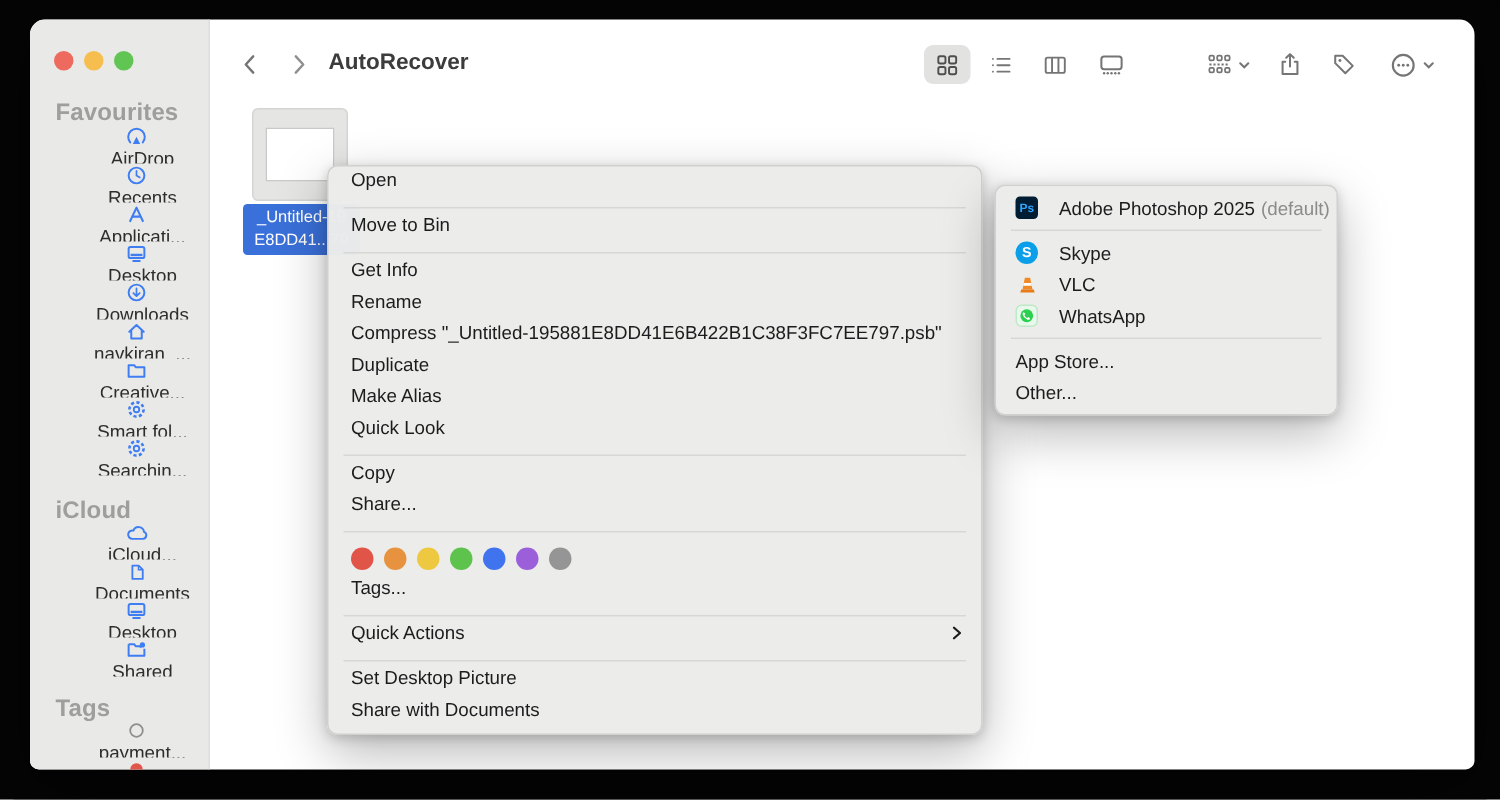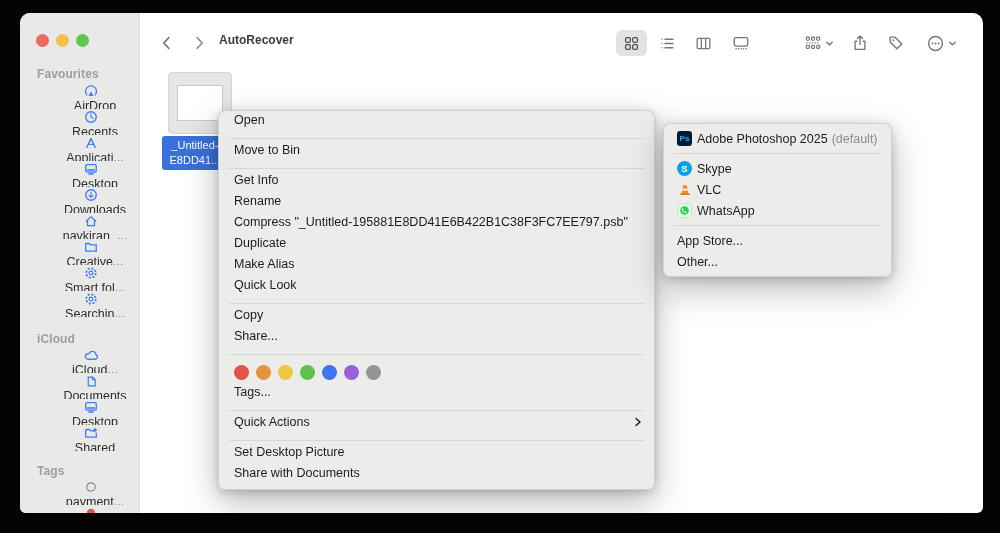--- a/index.html
+++ b/index.html
@@ -9,30 +9,30 @@
 
   .window { position:absolute; left:20px; top:13px; width:963px; height:500px;
     background:#ffffff; border-radius:10px 10px 6px 6px; overflow:hidden;
     box-shadow:0 10px 40px rgba(0,0,0,.6); }
 
   
   .sidebar { position:absolute; left:0; top:0; width:120px; height:100%;
     background:#e9e9e7; border-right:1px solid #dddddb; }
   .traffic { position:absolute; left:16px; top:21px; display:flex; gap:7px; }
   .traffic span { width:13px; height:13px; border-radius:50%; display:block; }
-  .side-header { position:absolute; left:17px; font-size:12px; font-weight:700; color:#9e9e9c; letter-spacing:.1px; }
+  .side-header { position:absolute; left:17px; font-size:16px; font-weight:700; color:#9e9e9c; letter-spacing:.1px; }
   .side-group { position:absolute; left:0; right:0; }
   .side-item { height:26px; display:flex; align-items:center; padding-left:23px; cursor:default;flex-direction:column; }
   .side-item .ic { width:16px; height:16px; display:flex; align-items:center; justify-content:center; flex:0 0 16px; }
   .side-item .lbl { margin-left:8px; font-size:12.5px; color:#2d2d2d; white-space:nowrap; overflow:hidden; }
 
   
   .tbtn { position:absolute; top:17px; width:26px; height:26px; display:flex; align-items:center; justify-content:center; border-radius:6px; }
   .tbtn.sel { background:#e2e2e0; }
-  .title { position:absolute; left:199px; top:20px; font-size:12px; font-weight:700; color:#3c3c3c; }
+  .title { position:absolute; left:199px; top:20px; font-size:15px; font-weight:700; color:#3c3c3c; }
 
   
   .thumb-backdrop { position:absolute; left:148px; top:59px; width:64px; height:62px;
     background:#e5e5e3; border:1px solid #d4d4d2; border-radius:4px;
     display:flex; align-items:center; justify-content:center; }
   .thumb-page { width:46px; height:36px; background:#ffffff; border:1px solid #c9c9c7; }
   .file-label { position:absolute; left:142px; top:123px; width:78px; border-radius:3px;
     color:#fff; font-size:11px; line-height:15px; text-align:center; padding:2px 3px; font-weight:400; }
 
   
@@ -41,21 +41,21 @@
     font-size:12.5px; color:#1c1c1e; padding:2px 0; }
   .context-menu { left:198px; top:97px; width:437px; }
   .submenu { left:643px; top:110px; width:229px; padding:4px 0; }
   .mi { height:21px; display:flex; align-items:center; padding:0 12px 8px 15px; white-space:nowrap; cursor:default; }
   .mi .grow { flex:1; }
   .mi.hl { margin:0 5px; padding:0 8px 0 10px; border-radius:4px; color:#ffffff; }
   .msep { height:1px; background:#d7d7d5; margin:4px 10px; }
   .dots-row { height:26px; display:flex; align-items:center; gap:7px; padding-left:15px; }
   .dots-row span { width:15px; height:15px; border-radius:50%; display:block; }
   .sub-mi { height:21px; display:flex; align-items:center; padding:0 10px 0 13px; white-space:nowrap; }
-  .sub-mi .app-ic { width:15px; height:15px; flex:0 0 15px; margin-right:5px; display:flex; align-items:center; justify-content:center; }
+  .sub-mi .app-ic { width:15px; height:15px; flex:0 0 15px; margin-right:14px; display:flex; align-items:center; justify-content:center; }
   .gray-sfx { color:#8b8b89; margin-left:4px; }
   .ps-badge { width:15px; height:15px; background:#001d33; border-radius:3px; color:#2ea7ff;
     font-size:8px; font-weight:700; display:flex; align-items:center; justify-content:center; }
   .skype-badge { width:15px; height:15px; background:#0a9fe8; border-radius:50%; color:#fff;
     font-size:9.5px; font-weight:700; display:flex; align-items:center; justify-content:center; }
   .wa-badge { width:15px; height:15px; background:#e9f8ec; border:1px solid #bfe8c6; border-radius:4px;
     display:flex; align-items:center; justify-content:center; }
   svg { display:block; }
 </style>
 </head>

